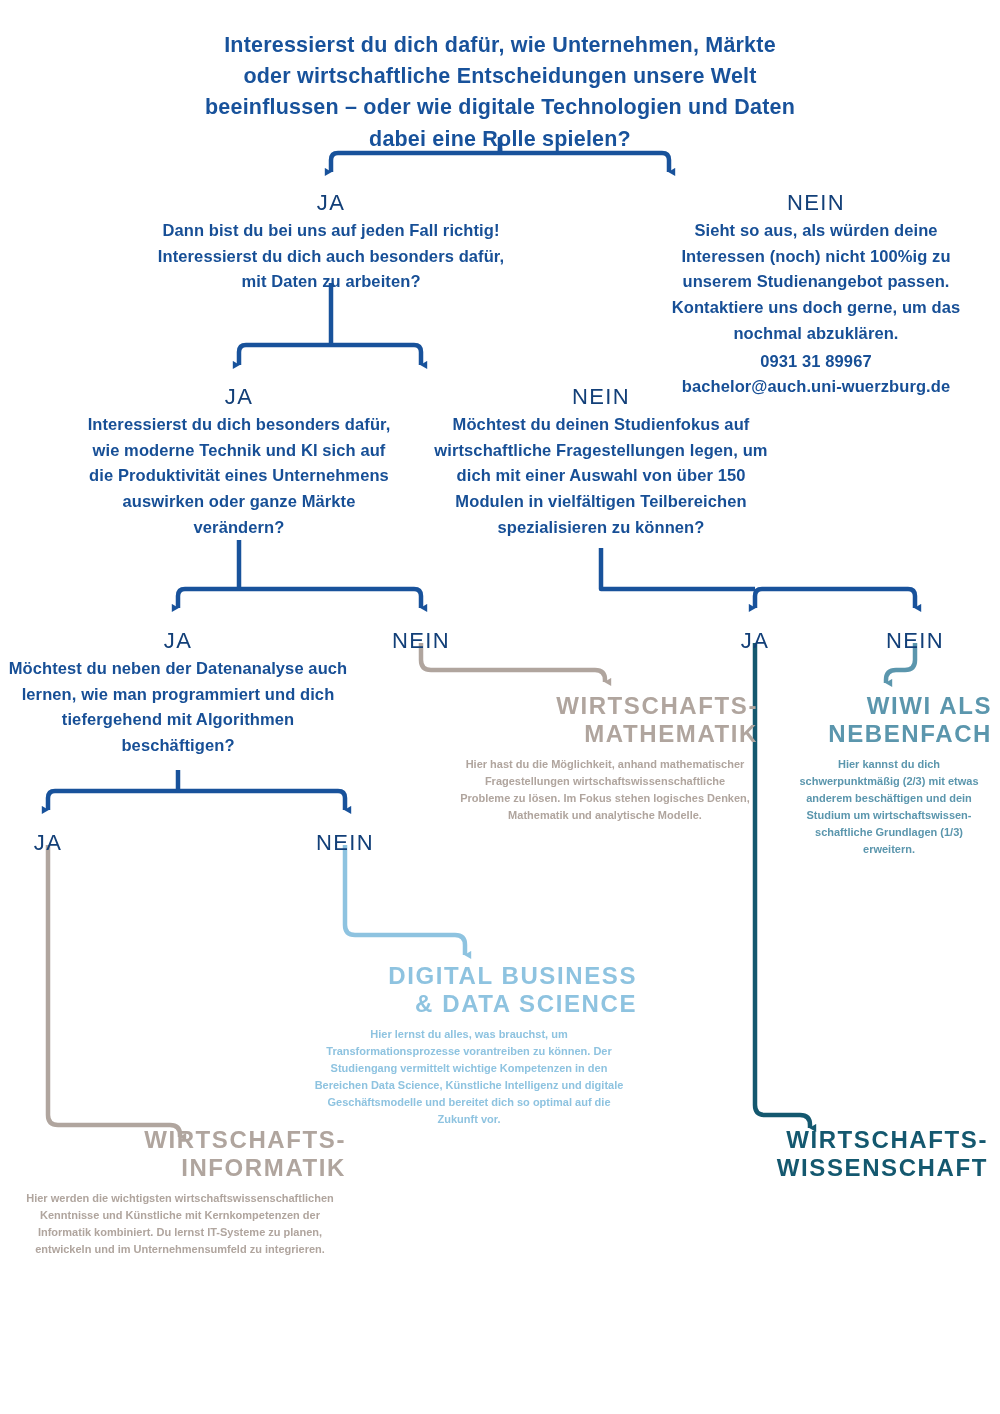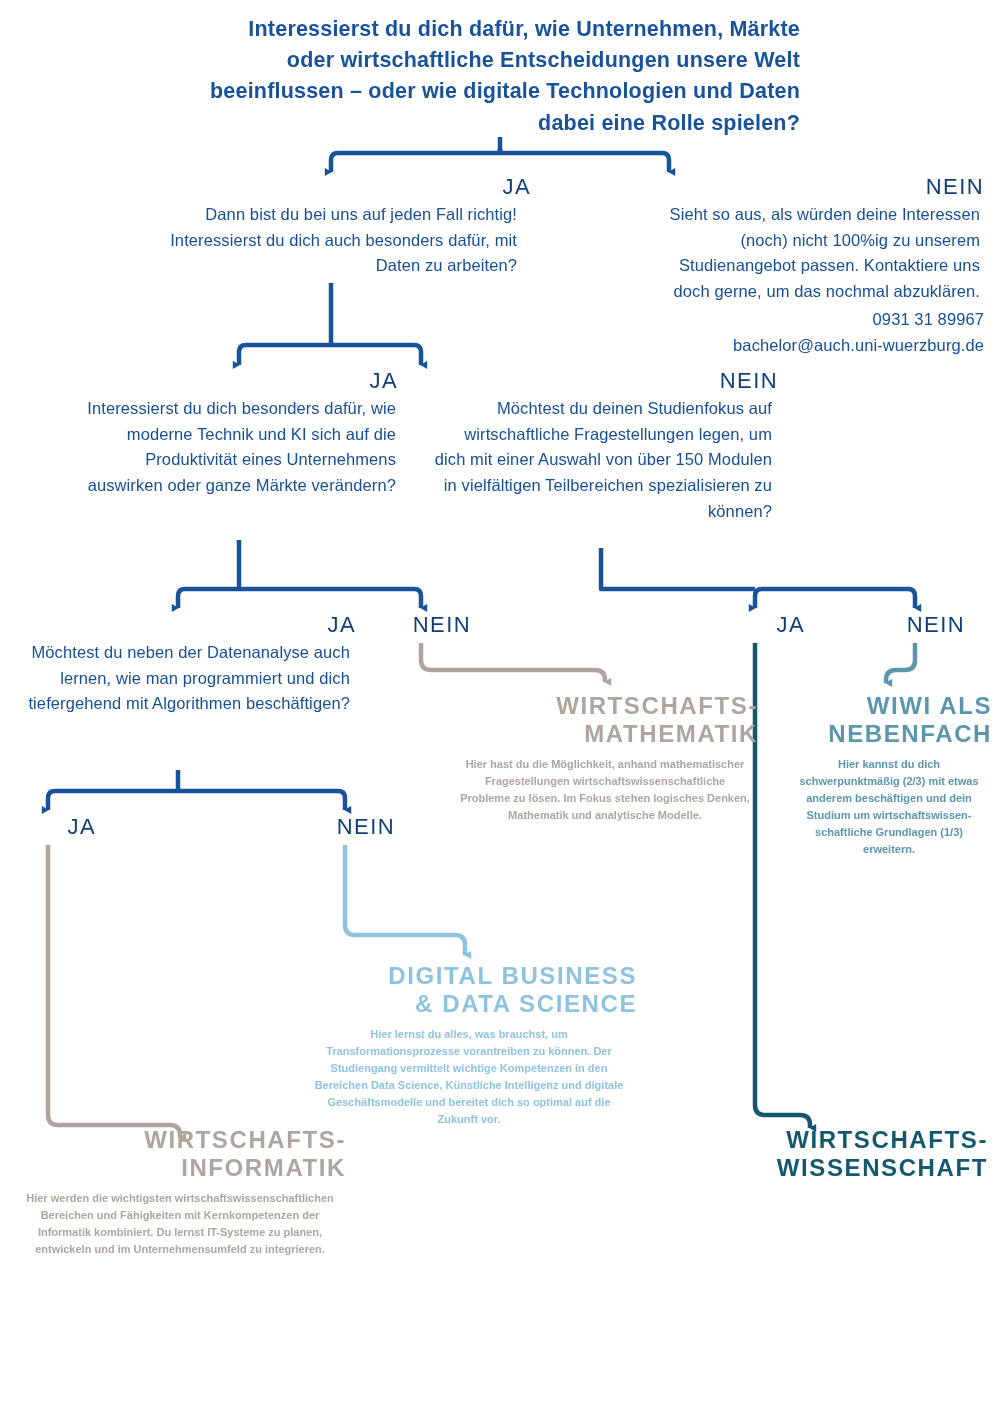--- a/index.html
+++ b/index.html
@@ -4,29 +4,29 @@
 <style>
   html,body{margin:0;padding:0;background:#ffffff;}
   body{
     font-family:"Liberation Sans","DejaVu Sans",sans-serif;
     width:1000px;height:1414px;position:relative;overflow:hidden;
     -webkit-font-smoothing:antialiased;
   }
   #stage{position:relative;width:1000px;height:1414px;}
   svg#wires{position:absolute;left:0;top:0;width:1000px;height:1414px;pointer-events:none;}
 
-  .node{position:absolute;text-align:right;}
+  .node{position:absolute;text-align:center;margin-top:16px;}
   .root-q{
     color:#18529b;font-size:21.5px;font-weight:bold;line-height:1.45;
     letter-spacing:.2px;
   }
   .lbl{
     font-size:22px;font-weight:normal;letter-spacing:1.4px;color:#123f78;
   }
-  .body-blue{color:#174f96;font-size:16.5px;font-weight:normal;line-height:1.56;letter-spacing:.1px;}
+  .body-blue{color:#174f96;font-size:16.5px;font-weight:bold;line-height:1.56;letter-spacing:.1px;}
 
   .card{position:absolute;text-align:center;}
   .card h3{
     margin:0 0 4px 0;font-size:24px;font-weight:bold;letter-spacing:1.6px;
     line-height:1.16;text-transform:uppercase;text-align:right;
   }
   .card p{margin:8px;font-size:11px;font-weight:bold;line-height:1.56;}
 
   .c-taupe h3,.c-taupe p{color:#b0a59e;}
   .c-lightblue h3,.c-lightblue p{color:#8ec3e0;}
@@ -156,21 +156,21 @@
       <span>&amp; DATA SCIENCE</span>
     </h3>
     <p>Hier lernst du alles, was brauchst, um Transformationsprozesse vorantreiben zu können. Der Studiengang vermittelt wichtige Kompetenzen in den Bereichen Data Science, Künstliche Intelligenz und digitale Geschäftsmodelle und bereitet dich so optimal auf die Zukunft vor.</p>
   </div>
 
   <div class="card c-taupe" style="left:14px;top:1126px;width:332px;">
     <h3>
       <span>WIRTSCHAFTS-</span><br>
       <span>INFORMATIK</span>
     </h3>
-    <p>Hier werden die wichtigsten wirtschaftswissenschaftlichen Bereichen und Fähigkeiten mit Kernkompetenzen der Informatik kombiniert. Du lernst IT-Systeme zu planen, entwickeln und im Unternehmensumfeld zu integrieren.</p>
+    <p>Hier werden die wichtigsten wirtschaftswissenschaftlichen Kenntnisse und Künstliche mit Kernkompetenzen der Informatik kombiniert. Du lernst IT-Systeme zu planen, entwickeln und im Unternehmensumfeld zu integrieren.</p>
   </div>
 
   <div class="card c-darkteal" style="left:640px;top:1126px;width:348px;">
     <h3>
       <span>WIRTSCHAFTS-</span><br>
       <span>WISSENSCHAFT</span>
     </h3>
   </div>
 
 </div>

